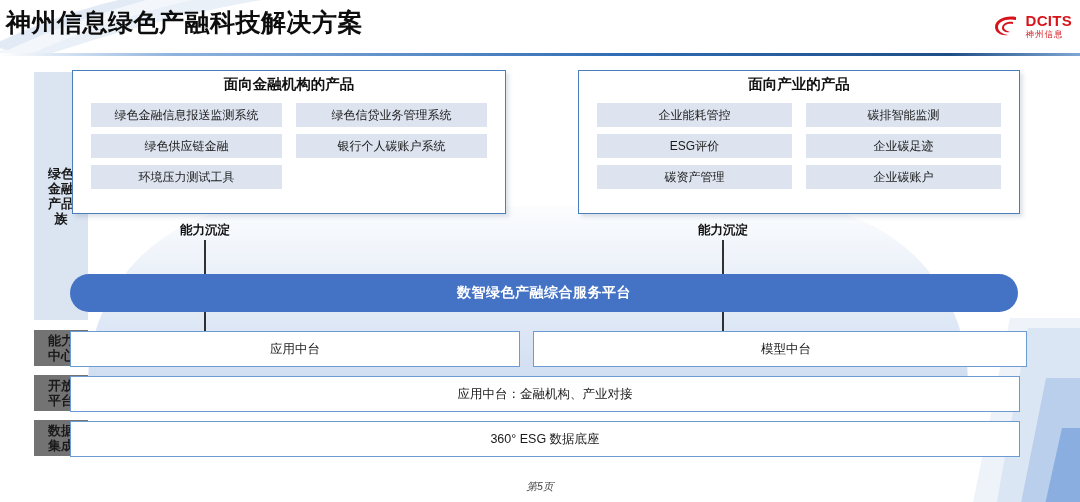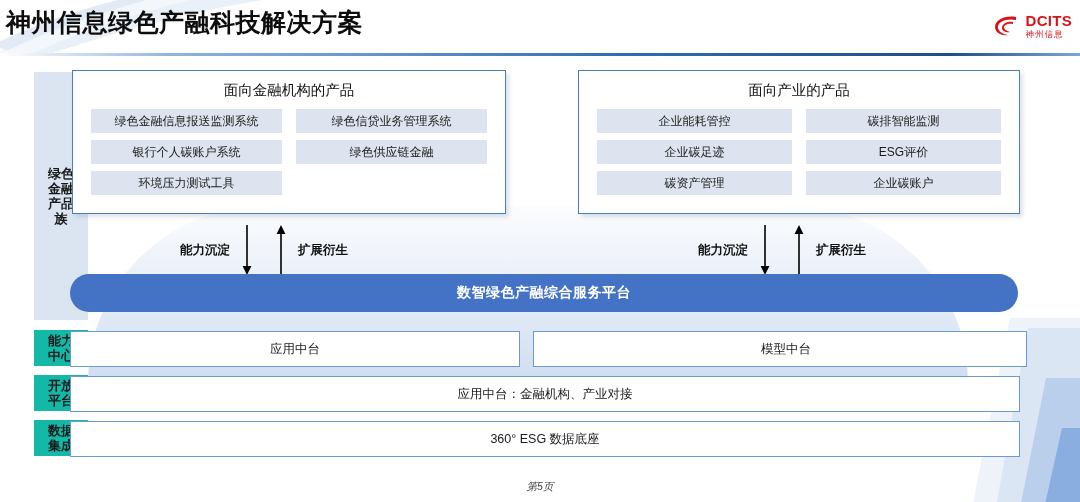--- a/index.html
+++ b/index.html
@@ -33,37 +33,37 @@
     position:absolute;left:88px;top:206px;width:880px;height:176px;
     border-radius:470px 470px 0 0;
     background:linear-gradient(180deg,rgba(223,232,245,.10) 0%,rgba(214,226,243,.75) 62%,rgba(205,219,240,.95) 100%);
   }
   .ribbon{position:absolute;right:-10px;bottom:-16px;width:140px;height:200px;overflow:hidden;}
 
   
   .sb{position:absolute;display:flex;align-items:center;justify-content:center;
       text-align:center;font-weight:bold;color:#1a1a1a;line-height:1.16;margin-left:24px;}
   .sb-blue{left:10px;top:72px;width:54px;height:248px;background:#dbe5f1;font-size:13px;}
-  .sb-or{left:10px;width:54px;height:36px;background:#14b8a6;font-size:13px;}
+  .sb-or{left:10px;width:54px;height:36px;background:#737373;font-size:13px;}
   .sb-or.c1{top:330px;}
   .sb-or.c2{top:375px;}
   .sb-or.c3{top:420px;}
 
   
   .panel{position:absolute;background:#ffffff;border:1.6px solid #4a7ebb;
          box-shadow:3px 3px 4px rgba(80,100,130,.18);}
   .panel-l{left:72px;top:70px;width:432px;height:142px;}
   .panel-r{left:578px;top:70px;width:440px;height:142px;}
-  .panel-title{text-align:center;font-size:14.5px;font-weight:normal;color:#111;margin-top:10px;}
+  .panel-title{text-align:center;font-size:14.5px;font-weight:bold;color:#111;margin-top:4px;}
   .tile-grid{display:grid;grid-template-columns:1fr 1fr;gap:7px 14px;padding:9px 18px 0 18px;}
   .tile{background:#dde4ef;height:24px;display:flex;align-items:center;justify-content:center;
         font-size:12px;color:#1a1a1a;white-space:nowrap;}
 
   
-  .agrp{position:absolute;height:56px;display:flex;align-items:center;gap:0;}
+  .agrp{position:absolute;height:56px;display:flex;align-items:center;gap:0;flex-direction:column;}
   .agrp-l{left:180px;top:222px;}
   .agrp-r{left:698px;top:222px;}
   .alab{font-size:12.5px;font-weight:bold;color:#111;white-space:nowrap;}
   .arrow{width:34px;height:52px;display:flex;align-items:center;justify-content:center;}
 
   
   .platbar{position:absolute;left:70px;top:274px;width:948px;height:38px;background:#4472c4;
            display:flex;align-items:center;justify-content:center;
            color:#fff;font-size:14px;font-weight:bold;letter-spacing:.5px;border-radius:19px;}
 
@@ -137,33 +137,33 @@
   <div class="sb sb-or c3">
     <span style="white-space:pre-line">数据
 集成</span>
   </div>
 
   <div class="panel panel-l">
     <div class="panel-title">面向金融机构的产品</div>
     <div class="tile-grid">
       <div class="tile">绿色金融信息报送监测系统</div>
       <div class="tile">绿色信贷业务管理系统</div>
+      <div class="tile">绿色供应链金融</div>
       <div class="tile">银行个人碳账户系统</div>
-      <div class="tile">绿色供应链金融</div>
       <div class="tile">环境压力测试工具</div>
     </div>
   </div>
 
   <div class="panel panel-r">
     <div class="panel-title">面向产业的产品</div>
     <div class="tile-grid">
       <div class="tile">企业能耗管控</div>
       <div class="tile">碳排智能监测</div>
+      <div class="tile">ESG评价</div>
       <div class="tile">企业碳足迹</div>
-      <div class="tile">ESG评价</div>
       <div class="tile">碳资产管理</div>
       <div class="tile">企业碳账户</div>
     </div>
   </div>
 
   <div class="agrp agrp-l">
     <span class="alab">能力沉淀</span>
     <span class="arrow">
       <svg width="14" height="52" viewBox="0 0 14 52">
           <line x1="7" y1="1" x2="7" y2="44" stroke="#000" stroke-width="1.6"></line>

